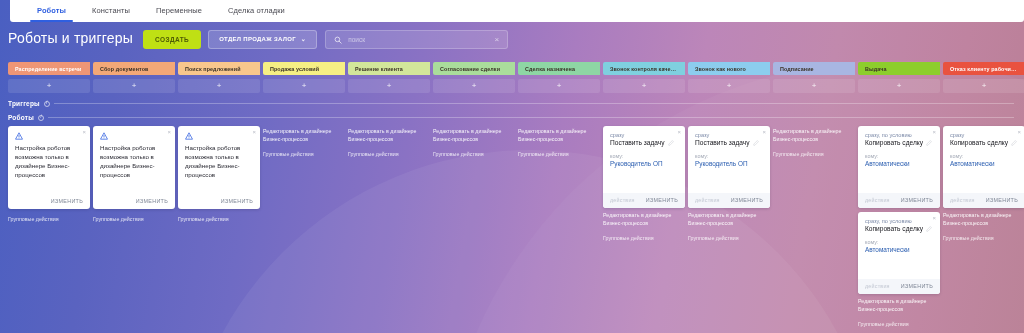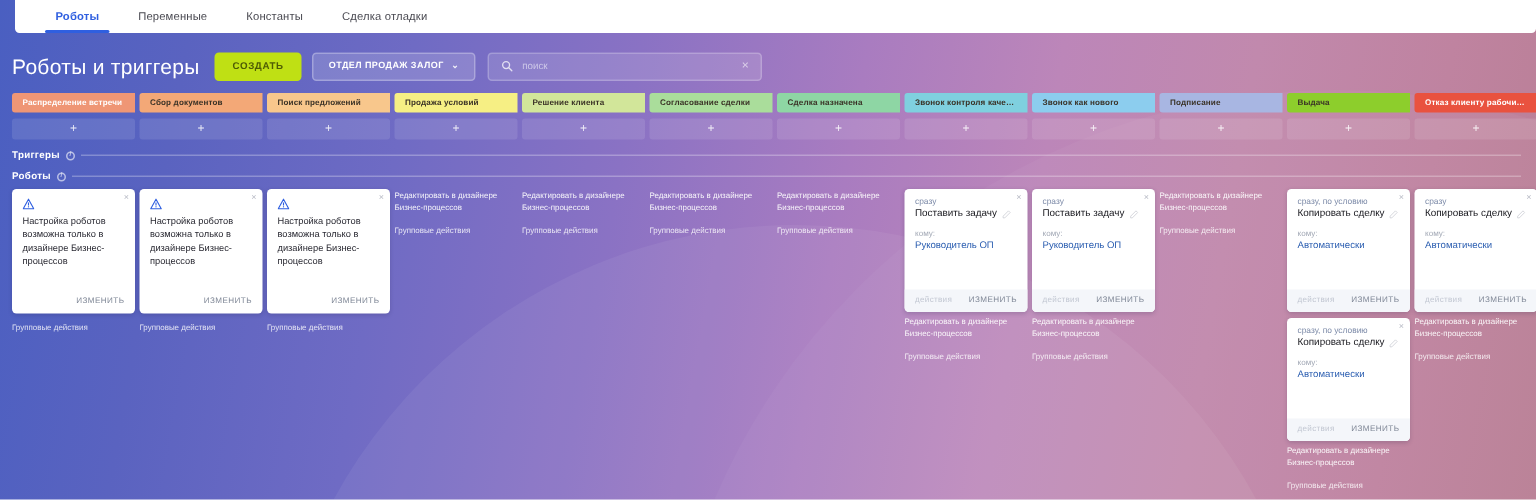--- a/index.html
+++ b/index.html
@@ -43,21 +43,21 @@
   }
   .tab.active { color: #2f5fe0; font-weight: 600; }
   .tab.active:after {
     content: ""; position: absolute; left: 6px; right: 6px; bottom: 0;
     height: 2px; background: #2f5fe0; border-radius: 1px;
   }
 
   
   .toolbar {
     position: absolute; left: 0; top: 30px; right: 0; height: 28px;
-    display: flex; align-items: center; padding-left: 8px;
+    display: flex; align-items: flex-start; padding-left: 8px;
     z-index: 6;
   }
   .page-title {
     font-size: 14px; color: #ffffff; font-weight: 400;
     letter-spacing: .2px; margin-right: 10px; white-space: nowrap;
   }
   .btn-create {
     background: #bfe014; color: #4e5b05;
     font-size: 6.5px; font-weight: 700; letter-spacing: .4px;
     padding: 0 12px; height: 19px; line-height: 19px;
@@ -202,22 +202,22 @@
   }
 </style>
 <style>[data-name="stage-header-0"]:after{border-left-color:#ef9675;}[data-name="stage-header-1"]:after{border-left-color:#f3a877;}[data-name="stage-header-2"]:after{border-left-color:#f8c78c;}[data-name="stage-header-3"]:after{border-left-color:#f6ef84;}[data-name="stage-header-4"]:after{border-left-color:#d2e69a;}[data-name="stage-header-5"]:after{border-left-color:#aadd9b;}[data-name="stage-header-6"]:after{border-left-color:#8ed6a4;}[data-name="stage-header-7"]:after{border-left-color:#7fd0df;}[data-name="stage-header-8"]:after{border-left-color:#8ccdee;}[data-name="stage-header-9"]:after{border-left-color:#a8b6e2;}[data-name="stage-header-10"]:after{border-left-color:#8dce2c;}[data-name="stage-header-11"]:after{border-left-color:#e9523f;}</style></head>
 <body>
 
 <div class="bg-arc" data-name="background-decoration-arc"></div>
 <div class="bg-arc2" data-name="background-decoration-arc-secondary"></div>
 
 <div class="tabbar" data-name="top-tab-bar" id="tabbar">
     <div class="tab active" data-name="tab-0">Роботы</div>
+    <div class="tab" data-name="tab-2">Константы</div>
     <div class="tab" data-name="tab-1">Переменные</div>
-    <div class="tab" data-name="tab-2">Константы</div>
     <div class="tab" data-name="tab-3">Сделка отладки</div>
   </div>
 
 <div class="toolbar" data-name="page-toolbar">
   <div class="page-title" data-name="page-title">Роботы и триггеры</div>
 
   <button class="btn-create" data-name="create-button">СОЗДАТЬ</button>
 
   <div class="btn-funnel" data-name="funnel-selector">
     <span data-name="funnel-selector-label">ОТДЕЛ ПРОДАЖ ЗАЛОГ</span>

